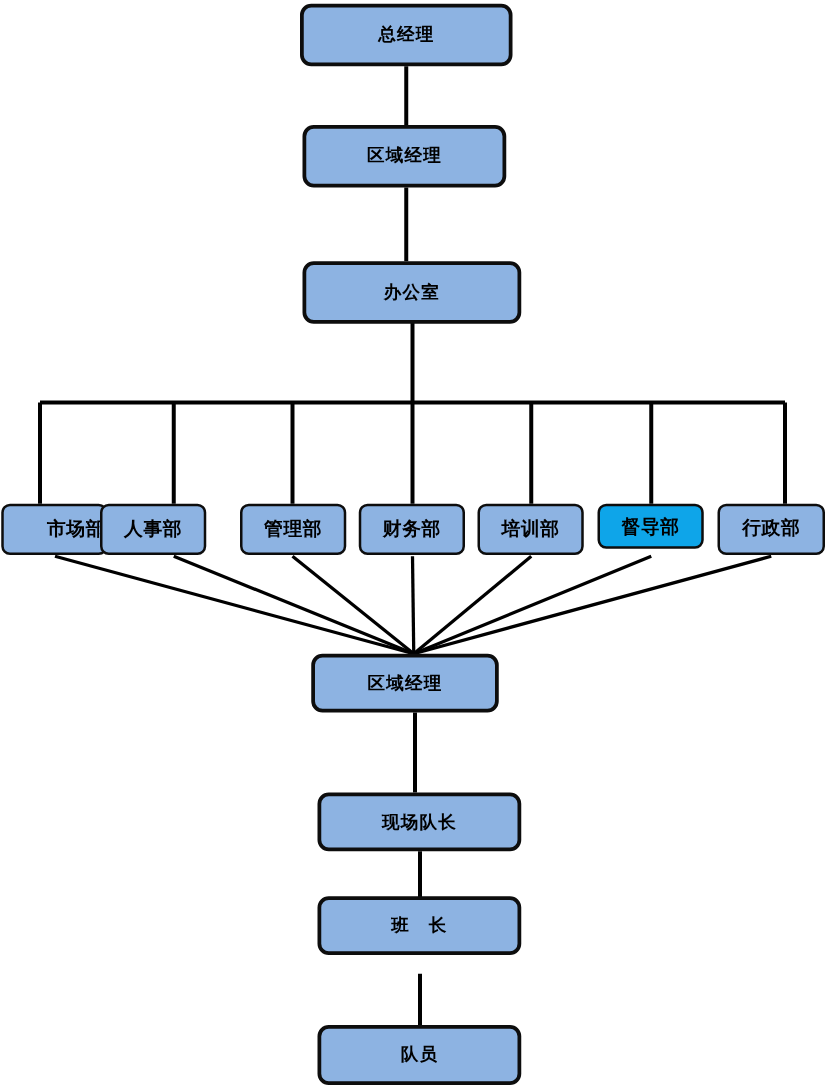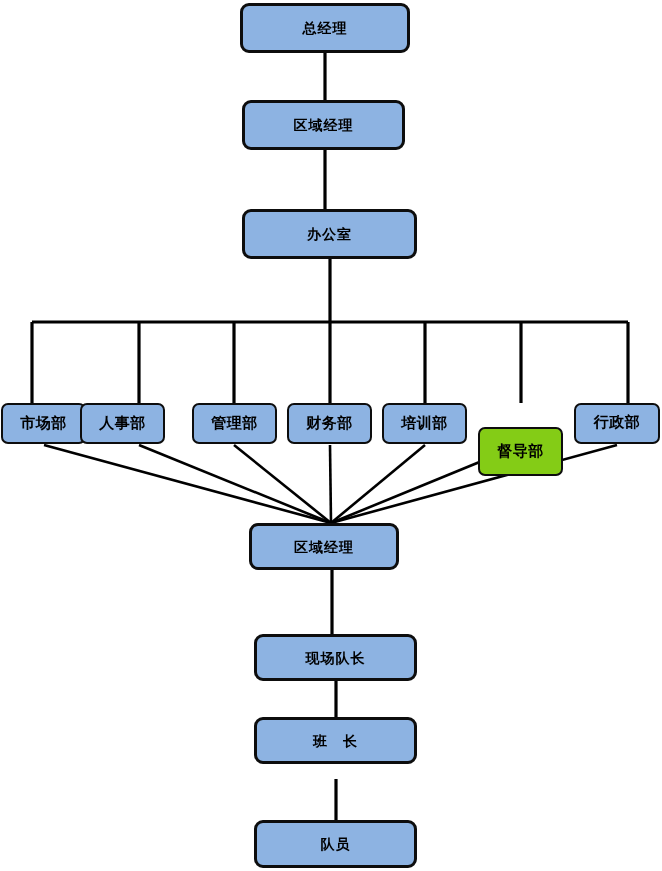--- a/index.html
+++ b/index.html
@@ -80,36 +80,36 @@
   <div id="node-layer">
       <div class="node node-lg" style="left: 240px; top: 3px; width: 170px; height: 50px; background: rgb(141, 179, 226); border-color: rgb(13, 13, 13);">
         <span>总经理</span>
       </div>
       <div class="node node-lg" style="left: 242px; top: 100px; width: 163px; height: 50px; background: rgb(141, 179, 226); border-color: rgb(13, 13, 13);">
         <span>区域经理</span>
       </div>
       <div class="node node-lg" style="left: 242px; top: 209px; width: 175px; height: 50px; background: rgb(141, 179, 226); border-color: rgb(13, 13, 13);">
         <span>办公室</span>
       </div>
-      <div class="node node-sm" style="left: 1px; top: 403px; width: 85px; height: 41px; background: rgb(141, 179, 226); border-color: rgb(13, 13, 13);">
+      <div class="node node-sm" style="left: 1px; top: 403px; width: 85px; height: 41px; background: rgb(141, 179, 226); border-color: rgb(13, 13, 13); justify-content: flex-end;">
         <span>市场部</span>
       </div>
       <div class="node node-sm" style="left: 80px; top: 403px; width: 85px; height: 41px; background: rgb(141, 179, 226); border-color: rgb(13, 13, 13);">
         <span>人事部</span>
       </div>
       <div class="node node-sm" style="left: 192px; top: 403px; width: 85px; height: 41px; background: rgb(141, 179, 226); border-color: rgb(13, 13, 13);">
         <span>管理部</span>
       </div>
       <div class="node node-sm" style="left: 287px; top: 403px; width: 85px; height: 41px; background: rgb(141, 179, 226); border-color: rgb(13, 13, 13); justify-content: center;">
         <span>财务部</span>
       </div>
       <div class="node node-sm" style="left: 382px; top: 403px; width: 85px; height: 41px; background: rgb(141, 179, 226); border-color: rgb(13, 13, 13);">
         <span>培训部</span>
       </div>
-      <div class="node node-sm" style="left: 478px; top: 403px; width: 85px; height: 49px; background: #84cc16; border-color: rgb(13, 13, 13); margin-top: 24px;">
+      <div class="node node-sm" style="left: 478px; top: 403px; width: 85px; height: 36px; background: #0ea5e9; border-color: rgb(13, 13, 13);">
         <span>督导部</span>
       </div>
       <div class="node node-sm" style="left: 574px; top: 403px; width: 86px; height: 41px; background: rgb(141, 179, 226); border-color: rgb(13, 13, 13); font-family: Liberation Mono, monospace;">
         <span>行政部</span>
       </div>
       <div class="node node-lg" style="left: 249px; top: 523px; width: 150px; height: 47px; background: rgb(141, 179, 226); border-color: rgb(13, 13, 13);">
         <span>区域经理</span>
       </div>
       <div class="node node-lg" style="left: 254px; top: 634px; width: 163px; height: 47px; background: rgb(141, 179, 226); border-color: rgb(13, 13, 13);">
         <span>现场队长</span>

